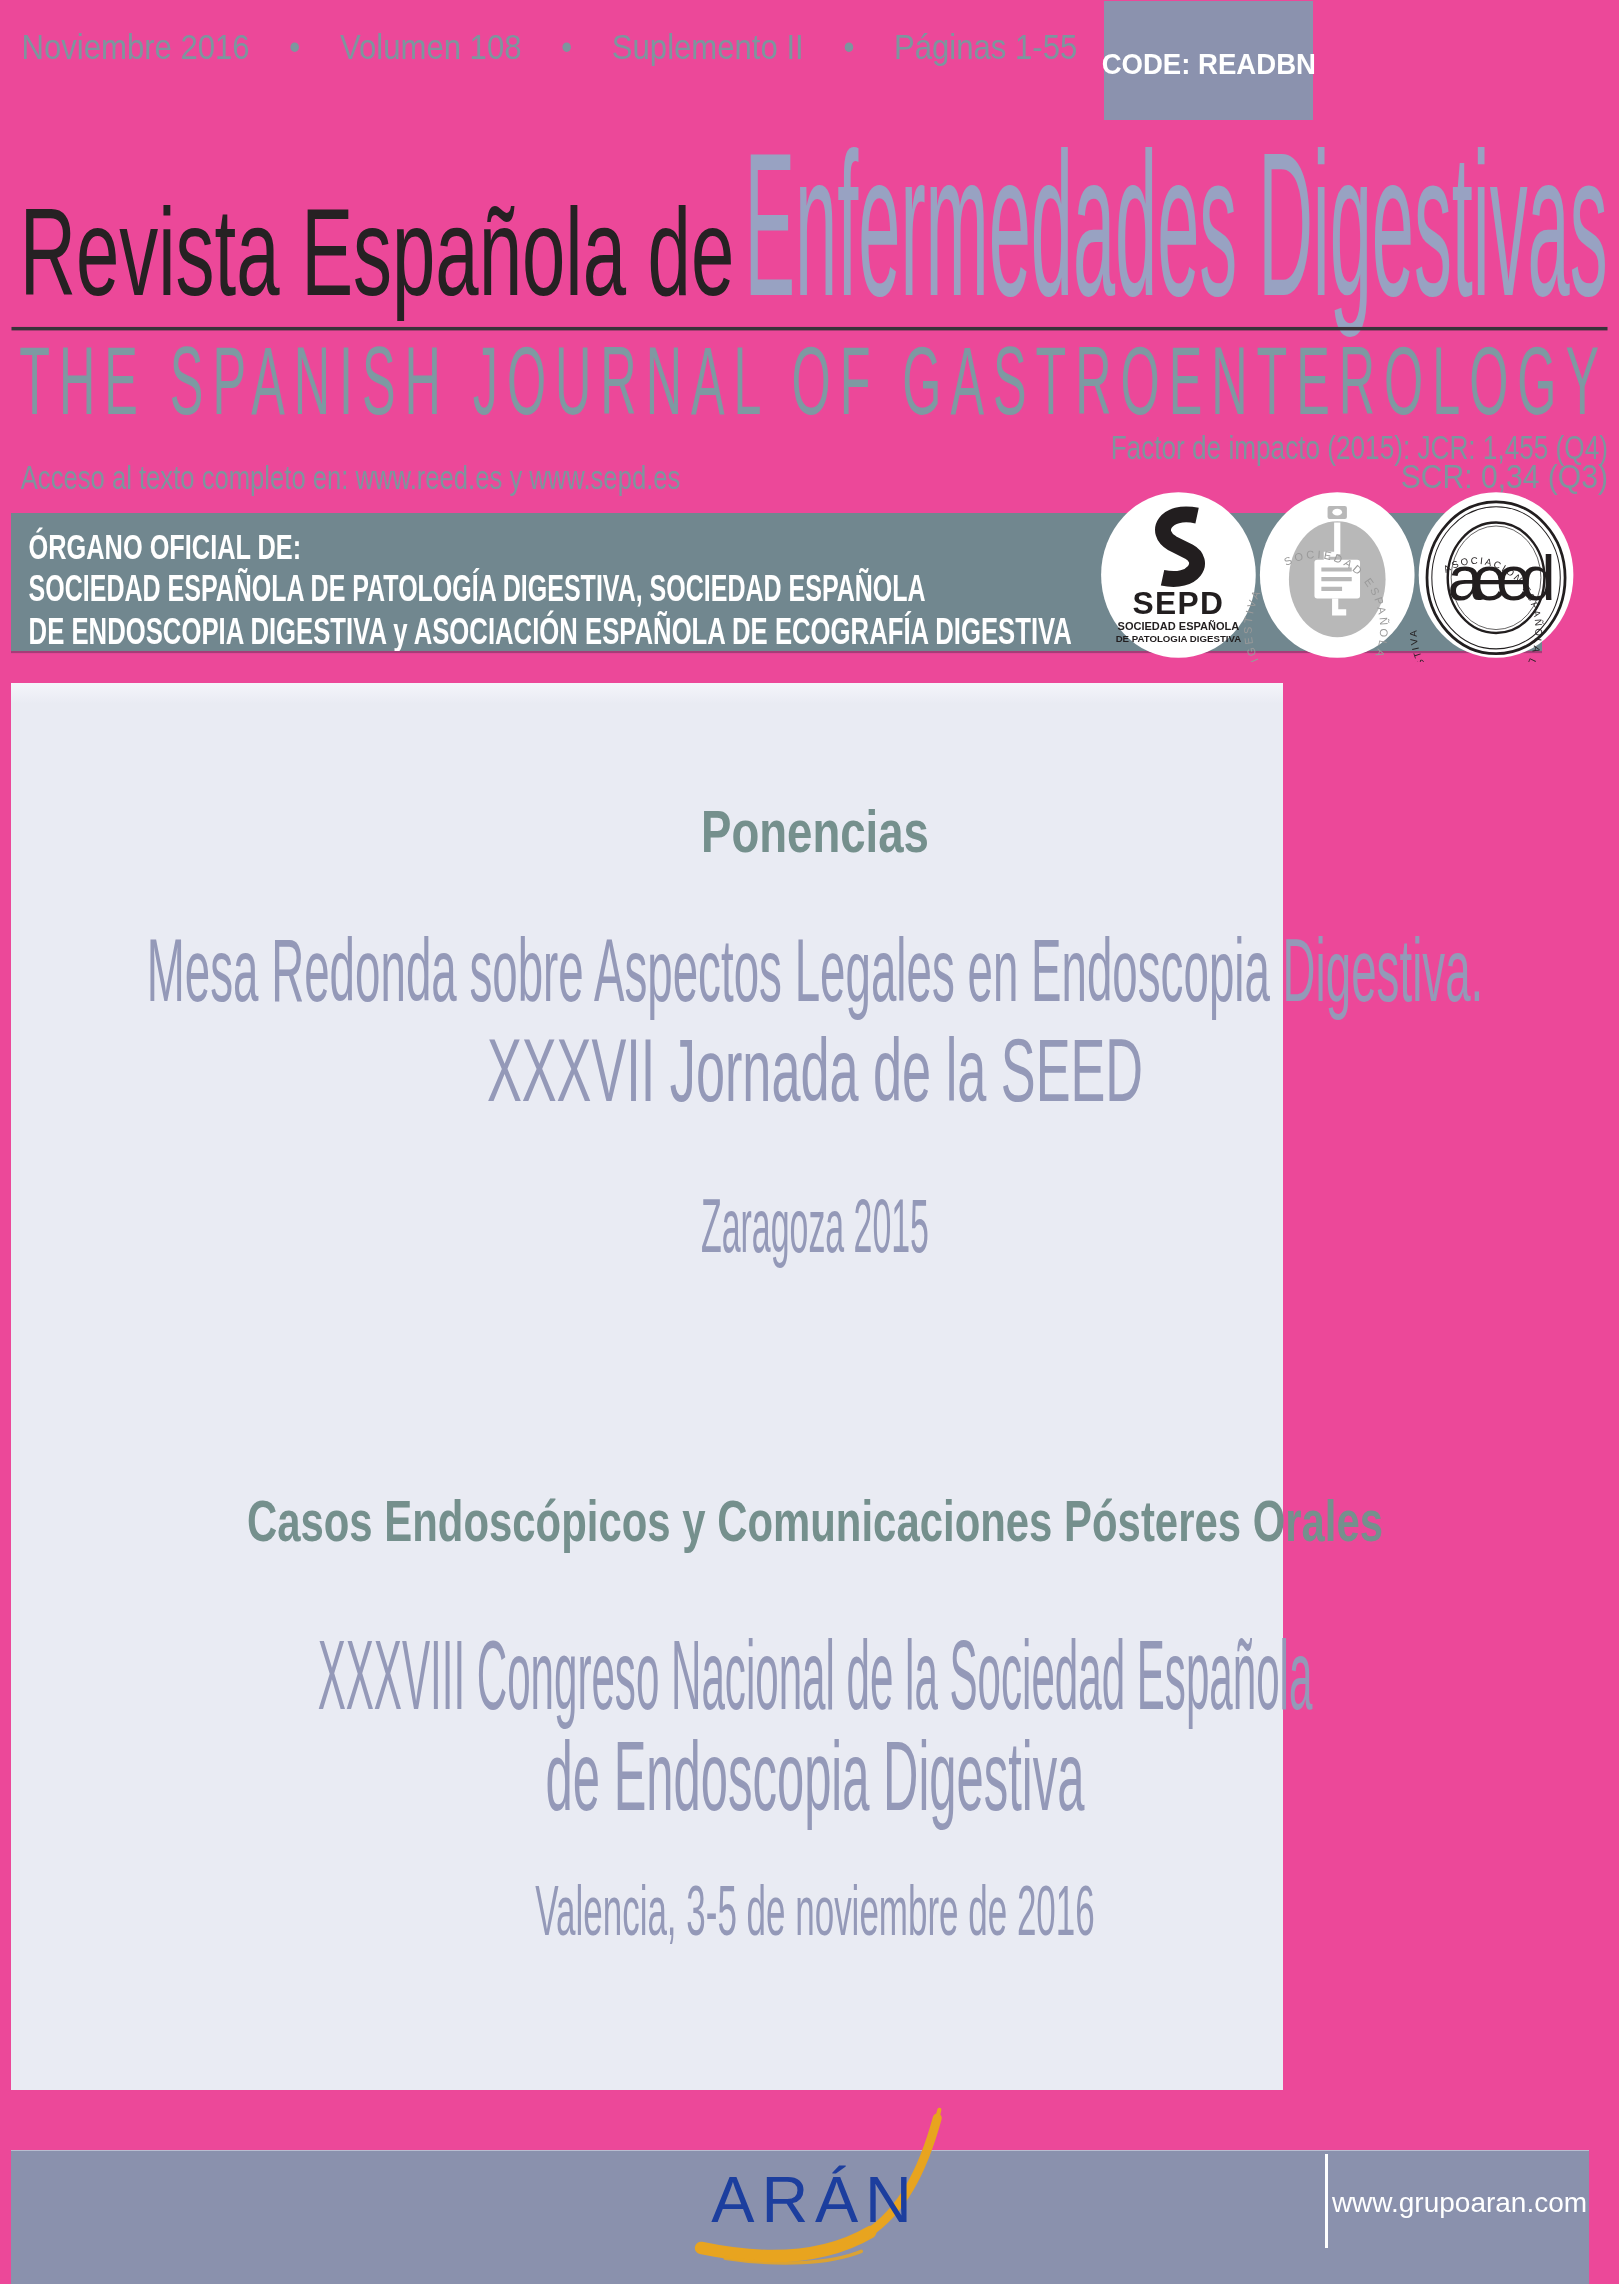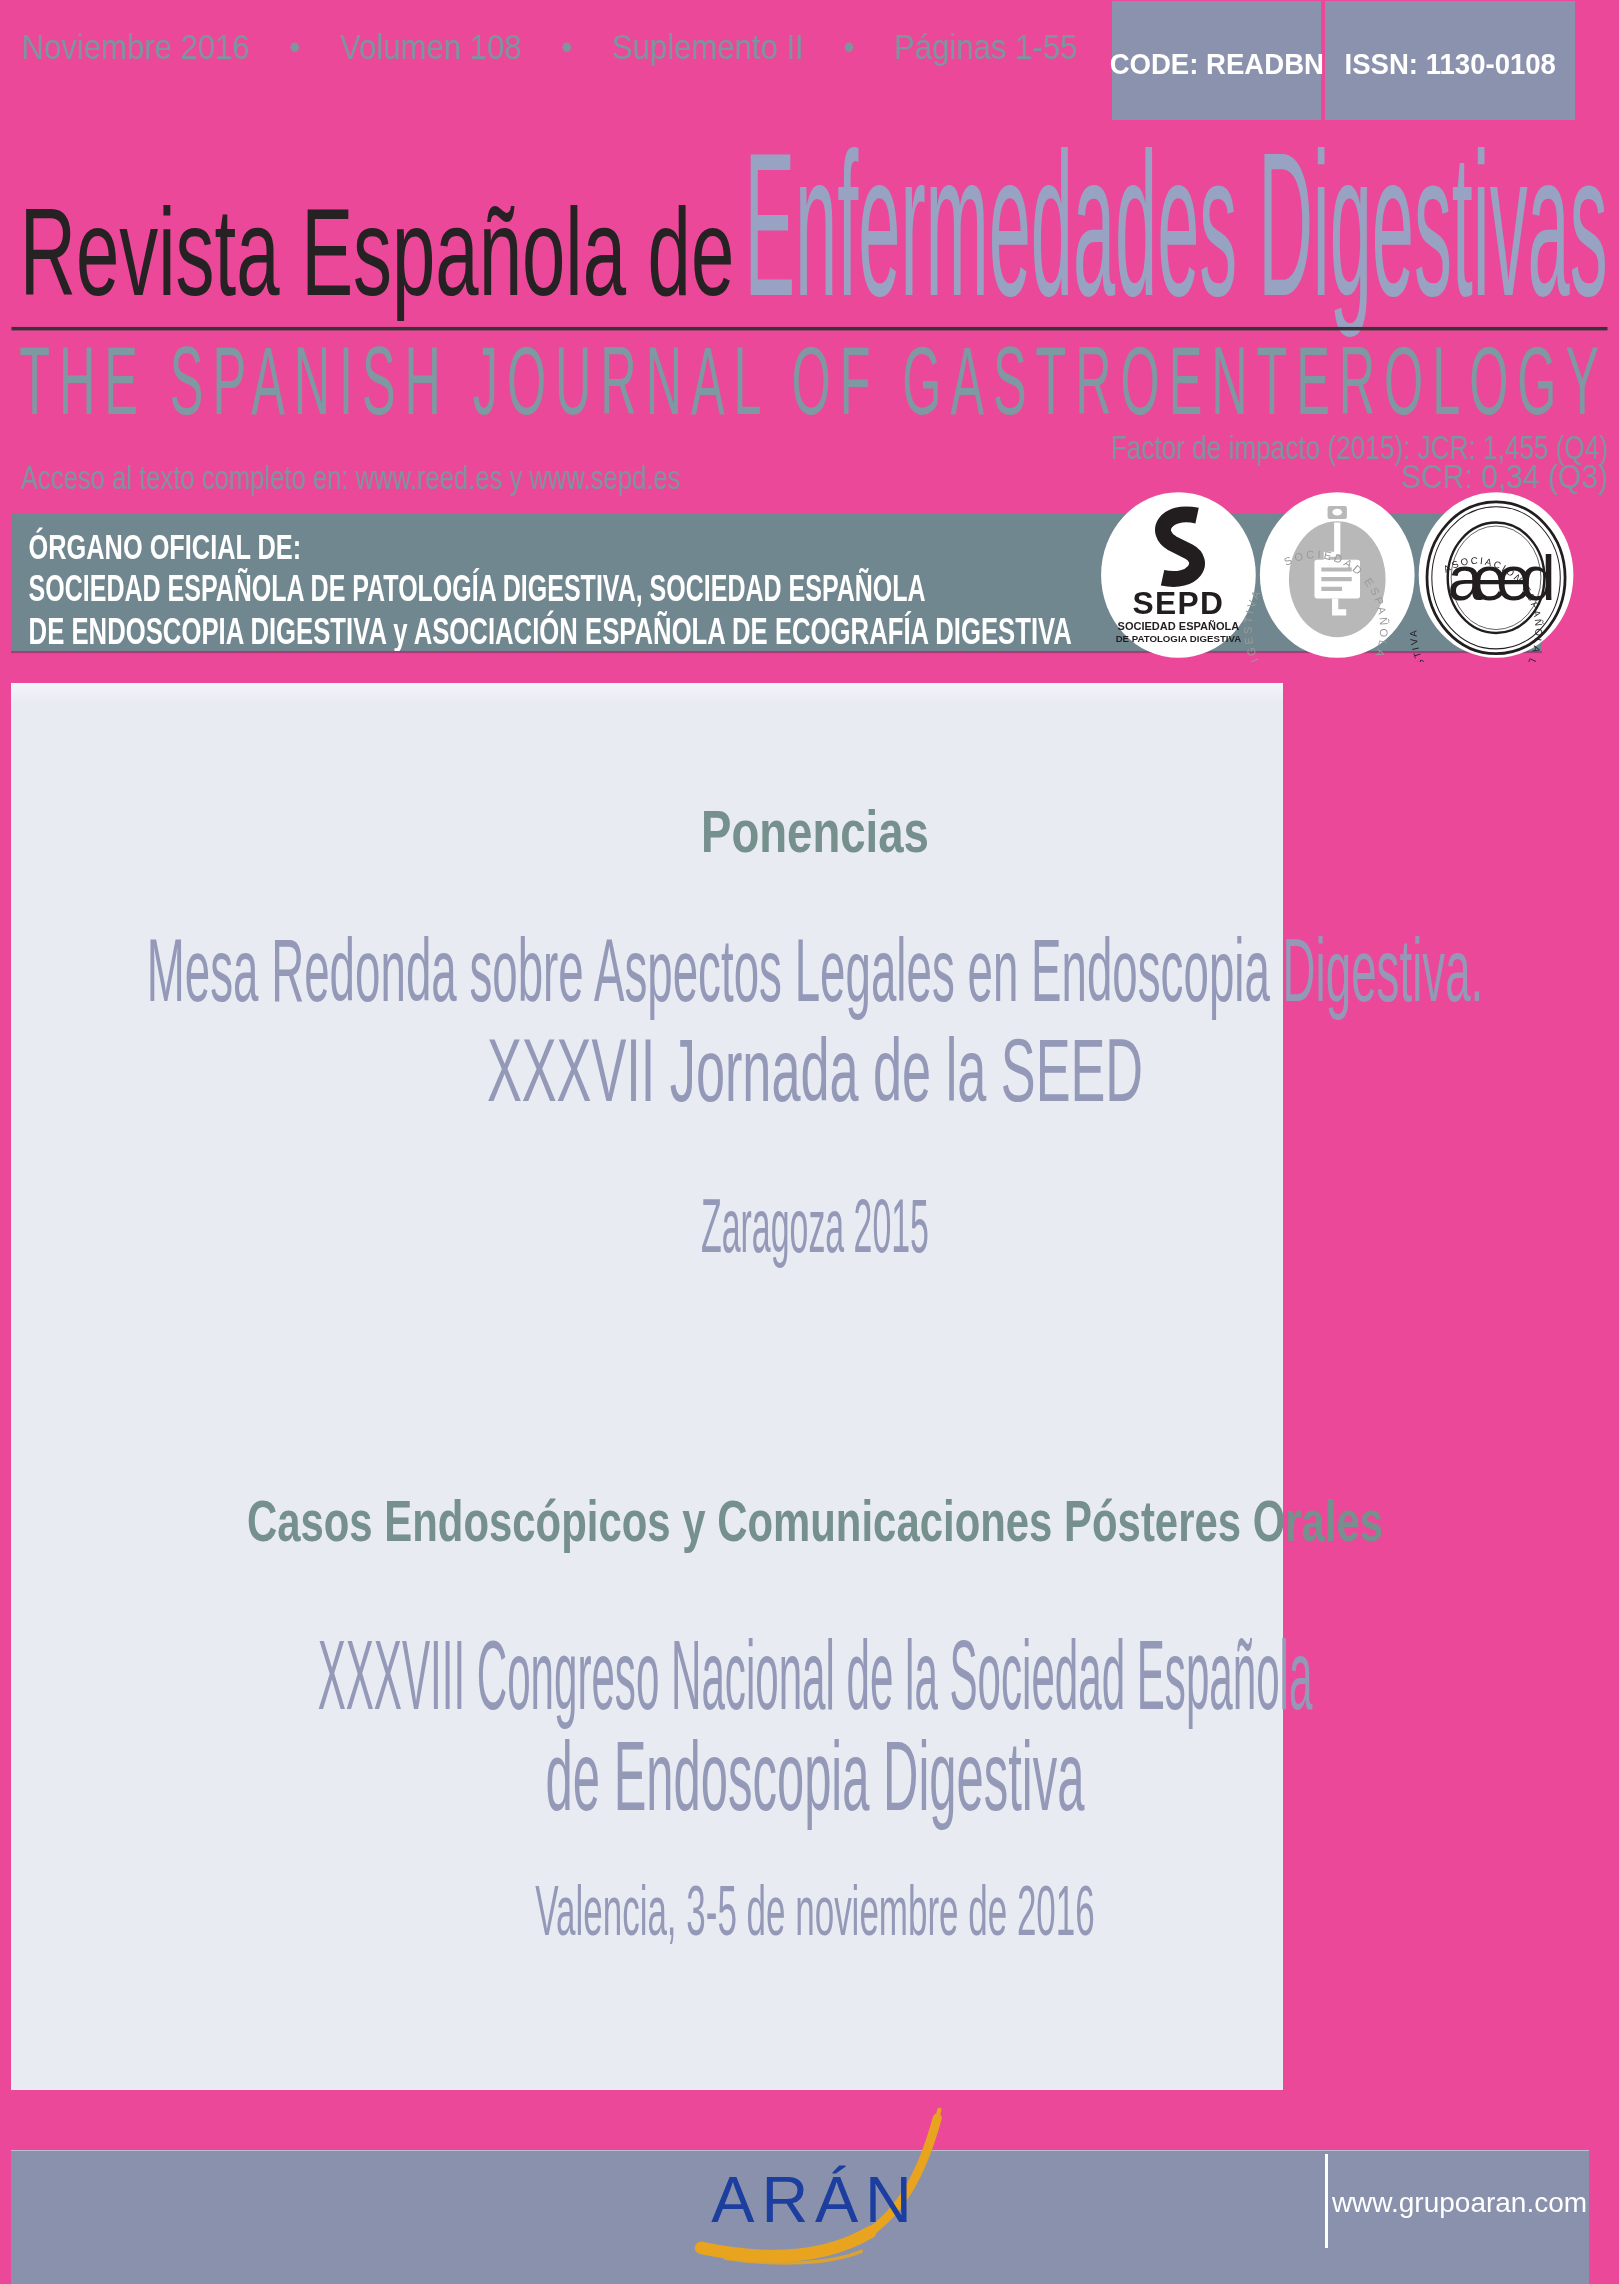--- a/index.html
+++ b/index.html
@@ -3,21 +3,21 @@
 <meta charset="utf-8">
 <style>
   html,body{margin:0;padding:0;background:#ffffff;}
   .page{position:relative;width:1619px;height:2284px;background:#ec4899;overflow:hidden;
         font-family:"Liberation Sans",sans-serif;}
   .abs{position:absolute;}
   svg text{font-family:"Liberation Sans",sans-serif;}
 
   
   .badge{position:absolute;top:1.4px;height:119px;background:#8b92ae;display:flex;
-         align-items:center;justify-content:center;padding-top:7px;box-sizing:border-box;margin-left:8px;}
+         align-items:center;justify-content:center;padding-top:7px;box-sizing:border-box;}
   .badge span{color:#ffffff;font-weight:bold;font-size:29px;transform:scaleX(.95);white-space:nowrap;}
   .badge.code{left:1104px;width:209px;}
   .badge.issn{left:1317px;width:250px;}
 
   
   .banner{position:absolute;left:11px;top:513px;width:1531px;height:138px;background:#71878f;
           box-shadow:0 2.1px 0 rgba(40,40,60,.35);}
 
   
   .panel{position:absolute;left:11px;top:683px;width:1272px;height:1407px;
@@ -35,23 +35,20 @@
 <body>
 
 <div class="page">
 
   <svg class="abs" style="left:0;top:0;" width="1619" height="138" viewBox="0 0 2344 200">
     <text x="30" y="85" font-size="50" fill="#7c969e" textLength="1530" lengthAdjust="spacingAndGlyphs">Noviembre 2016  •  Volumen 108  •  Suplemento II  •  Páginas 1-55</text>
   </svg>
 
   <div class="badge code">
     <span>CODE: READBN</span>
-  </div>
-  <div class="badge issn">
-    <span>ISSN: 1130-0108</span>
   </div>
 
   <svg class="abs" style="left:0;top:124px;" width="1619" height="214" viewBox="0 0 2344 310">
     <text x="28" y="248" font-size="180" fill="#262123" textLength="1035" lengthAdjust="spacingAndGlyphs">Revista Española de</text>
     <text x="1078" y="248" font-size="296" fill="#98a2c2" textLength="1250" lengthAdjust="spacingAndGlyphs">Enfermedades Digestivas</text>
     <rect x="16" y="294" width="2312" height="5" fill="#39333a"></rect>
   </svg>
 
   <svg class="abs" style="left:0;top:332px;" width="1619" height="166" viewBox="0 0 2344 240">
     <text x="28" y="118" font-size="140" letter-spacing="25" fill="#7e99a2" textLength="2300" lengthAdjust="spacingAndGlyphs">THE SPANISH JOURNAL OF GASTROENTEROLOGY</text>

